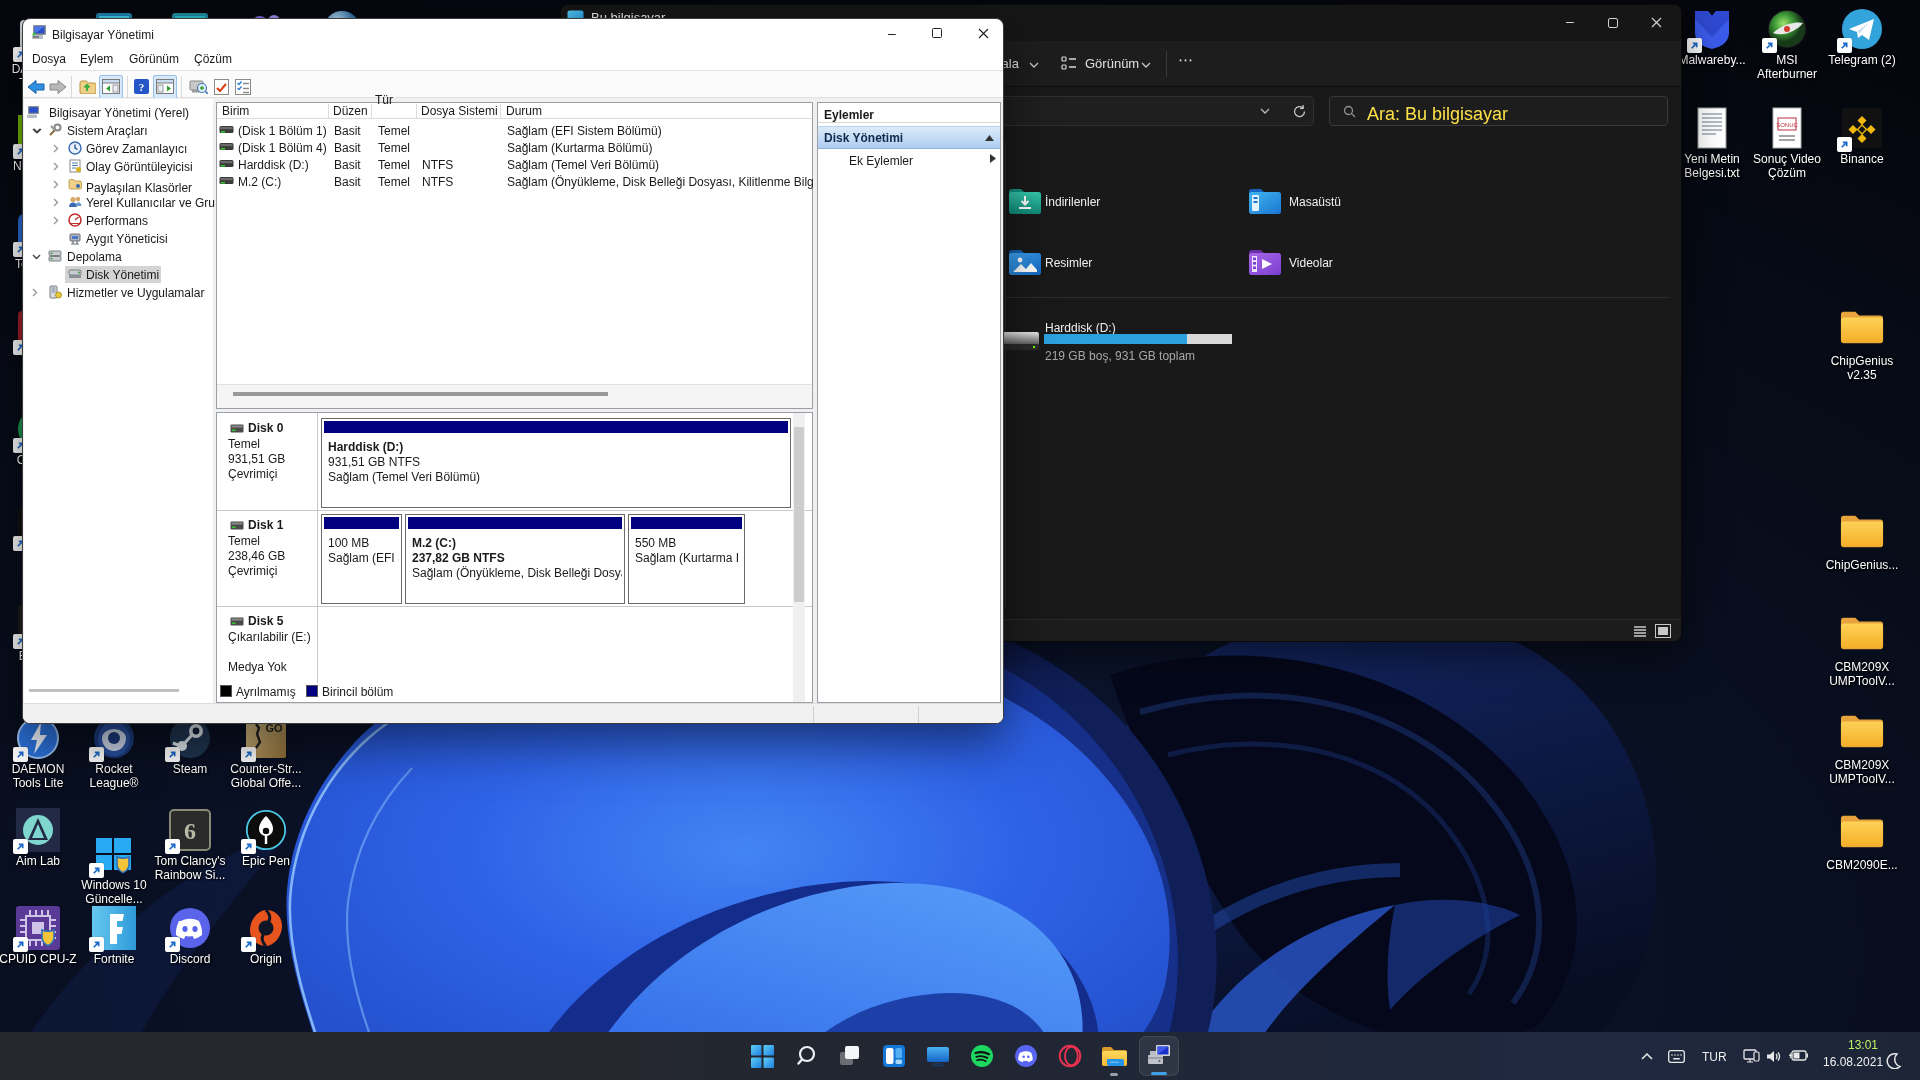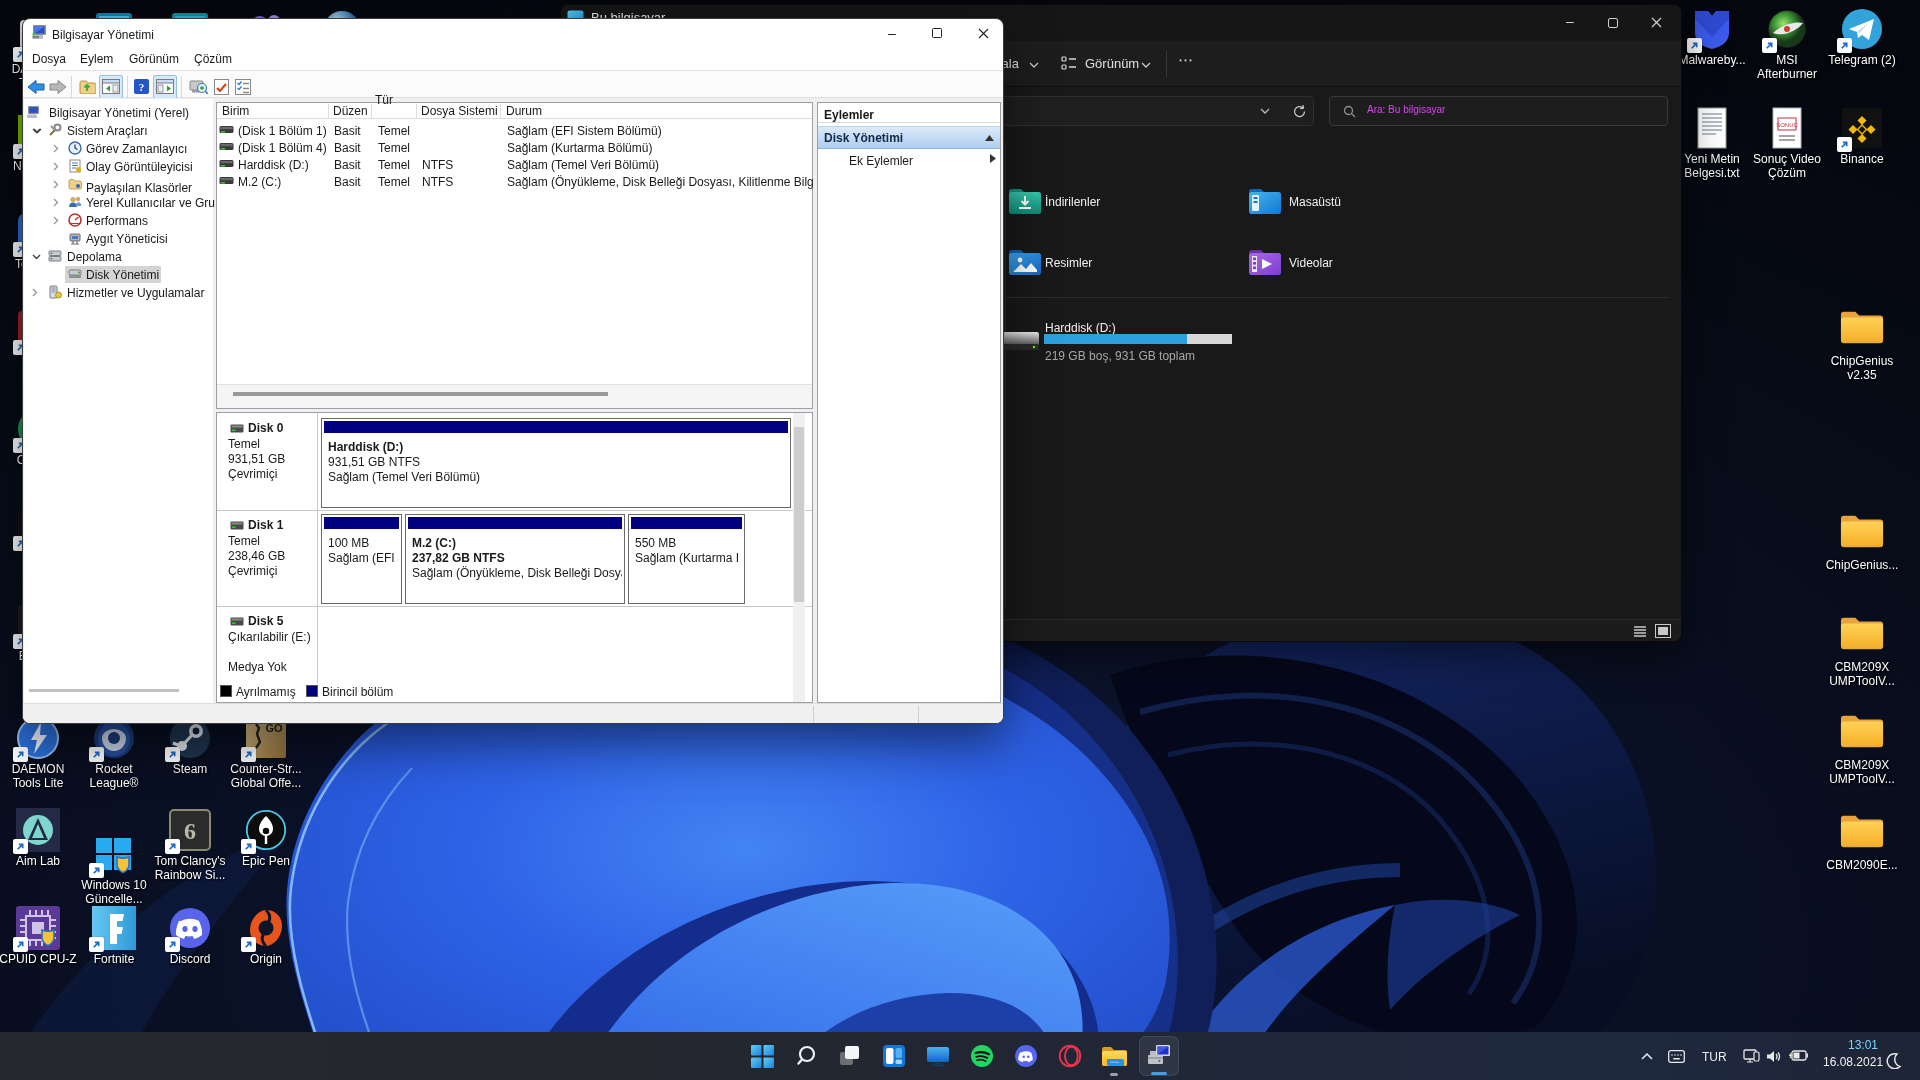--- a/index.html
+++ b/index.html
@@ -657,21 +657,21 @@
         <path d="M1 1 L5 5 L9 1" stroke="#b8b8b8" stroke-width="1.3" fill="none"></path>
       </svg>
       <svg width="15" height="15" viewBox="0 0 15 15" style="position:absolute;left:731px;top:99px">
         <path d="M12.5 7.5 a5 5 0 1 1 -1.6-3.6 M11 1 l.3 3.2 -3.2.3" stroke="#c8c8c8" stroke-width="1.3" fill="none"></path>
       </svg>
       <div class="abs" style="left:768px;top:91px;width:339px;height:30px;background:#1d1d1d;border:1px solid #3a3a3a;border-radius:4px"></div>
       <svg width="13" height="13" viewBox="0 0 13 13" style="position:absolute;left:782px;top:100px">
         <circle cx="5.5" cy="5.5" r="4" fill="none" stroke="#8f8f8f" stroke-width="1.3"></circle>
         <path d="M8.5 8.5 L12 12" stroke="#8f8f8f" stroke-width="1.3"></path>
       </svg>
-      <div class="wtxt" style="left:806px;top:99px;font-size:10px;color:#d946ef">Ara: Bu bilgisayar</div>
+      <div class="wtxt" style="left:806px;top:99px;font-size:18px;color:#fde047">Ara: Bu bilgisayar</div>
       <div class="abs" style="left:0;top:130px;width:1122px;height:488px;background:#191919"></div>
       <div class="abs" style="left:444px;top:136px;width:1px;height:468px;background:#2a2a2a"></div>
       <div class="abs" style="left:447px;top:179px"><svg width="34" height="34" viewBox="0 0 34 34">
           <path d="M1 8 a3 3 0 0 1 3-3 h9 l3 3 h14 a3 3 0 0 1 3 3 v16 a3 3 0 0 1 -3 3 H4 a3 3 0 0 1 -3-3Z" fill="#14917e"></path>
           <rect x="1" y="8" width="32" height="22" rx="3" fill="url(#tind)"></rect>
           <defs>
             <linearGradient id="tind" x1="0" y1="0" x2="0" y2="1">
               <stop offset="0" stop-color="#35c8ac"></stop>
               <stop offset="1" stop-color="#0f8a78"></stop>
             </linearGradient>
@@ -1170,17 +1170,17 @@
     <svg width="15" height="13" viewBox="0 0 15 13" style="position:absolute;left:1766px;top:1050px;z-index:11">
       <path d="M1 4.5 h3 l4-3.5 v11 l-4-3.5 h-3Z" fill="#e8e8e8"></path>
       <path d="M10 4 a4 4 0 0 1 0 5 M12 2.5 a6.5 6.5 0 0 1 0 8" stroke="#e8e8e8" stroke-width="1.3" fill="none"></path>
     </svg>
     <svg width="19" height="11" viewBox="0 0 19 11" style="position:absolute;left:1789px;top:1050px;z-index:11">
       <rect x="3" y="1" width="14" height="9" rx="2" fill="none" stroke="#e8e8e8" stroke-width="1.3"></rect>
       <rect x="17.5" y="3.5" width="1.5" height="4" fill="#e8e8e8"></rect>
       <rect x="4.5" y="2.5" width="6" height="6" fill="#e8e8e8"></rect>
       <path d="M2.5 3 L0.5 5.5 h2 L1 8" stroke="#e8e8e8" stroke-width="1.2" fill="none"></path>
     </svg>
-    <div class="wtxt" style="left:1823px;top:1038px;width:55px;text-align:right;font-size:12px;color:#7dd3fc;z-index:11">13:01</div>
+    <div class="wtxt" style="left:1823px;top:1038px;width:55px;text-align:right;font-size:12px;color:#bef264;z-index:11">13:01</div>
     <div class="wtxt" style="left:1823px;top:1055px;width:55px;text-align:right;font-size:12px;color:#f0f0f0;z-index:11">16.08.2021</div>
     <svg width="16" height="17" viewBox="0 0 16 17" style="position:absolute;left:1886px;top:1052px;z-index:11">
       <path d="M11 2 a7.5 7.5 0 1 0 3 12.5 a7.5 7.5 0 0 1-3-12.5Z" fill="none" stroke="#e8e8e8" stroke-width="1.5"></path>
     </svg>
   </div>
 </body></html>

